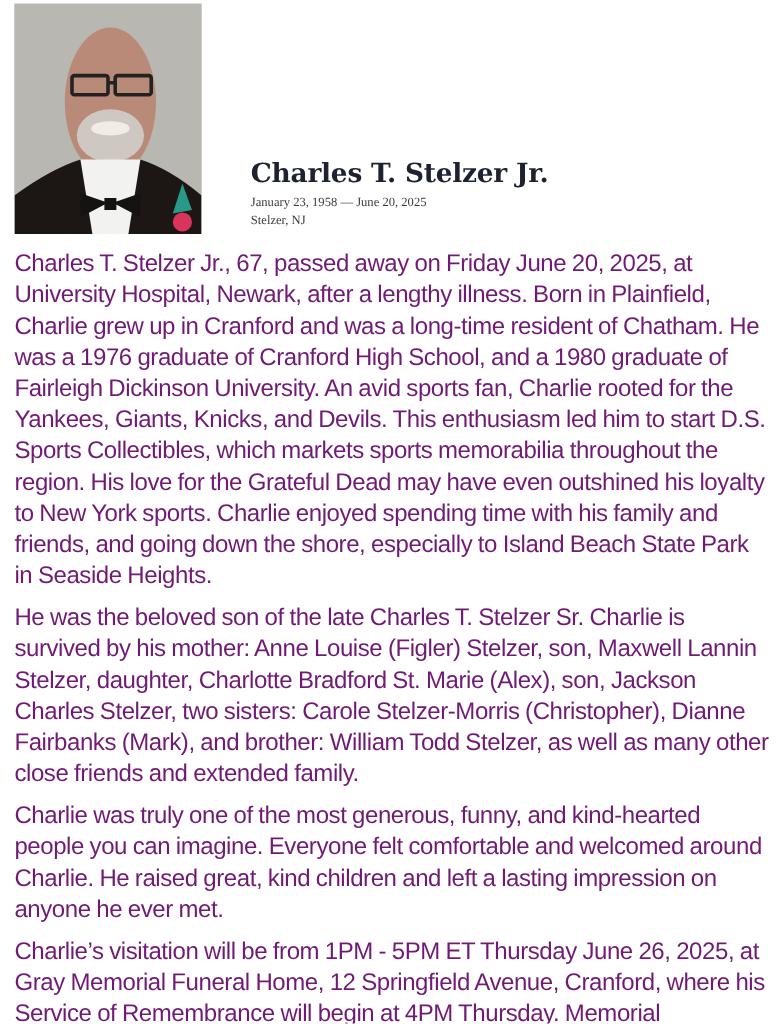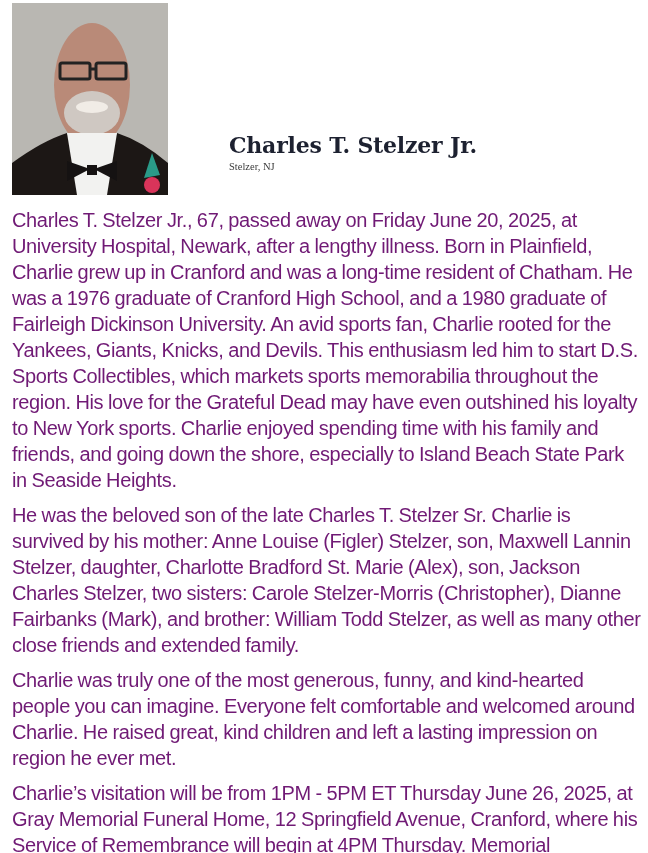--- a/index.html
+++ b/index.html
@@ -6,21 +6,21 @@
     body {
       width: 648px; height: 853px; position: relative; overflow: hidden;
       color: #1b1b1b;
     }
     .photo {
       position: absolute; left: 12px; top: 3px; width: 156px; height: 192px;
       background: #b8b6b1; overflow: hidden;
     }
     .photo svg { width: 100%; height: 100%; display: block; }
     .header {
-      position: absolute; left: 209px; top: 131px; margin-left: 20px;
+      position: absolute; left: 209px; top: 131px;
     }
     .name {
       font-family: "DejaVu Serif", "Liberation Serif", serif;
       font-weight: bold; font-size: 22px; color: #1d2130;
       letter-spacing: -0.2px; line-height: 28px; margin: 0;
     }
     .dates, .place {
       font-family: "Liberation Serif", "DejaVu Serif", serif;
       font-size: 10.5px; color: #3a3a3a; line-height: 15px; margin: 0;
     }
@@ -58,21 +58,22 @@
     <path d="M105 158 L82 166 L105 178 Z" fill="#151212"></path>
     <rect x="75" y="162" width="10" height="10" fill="#151212"></rect>
 
     <path d="M140 150 L132 175 L148 172 Z" fill="#2a9a88"></path>
     <circle cx="140" cy="182" r="8" fill="#d9345a"></circle>
   </svg>
 </div>
 
 <div class="header">
   <h1 class="name">Charles T. Stelzer Jr.</h1>
+  <p class="dates">January 23, 1958 — June 20, 2025</p>
   <p class="place">Stelzer, NJ</p>
 </div>
 
 <div class="body">
   <p>Charles T. Stelzer Jr., 67, passed away on Friday June 20, 2025, at University Hospital, Newark, after a lengthy illness. Born in Plainfield, Charlie grew up in Cranford and was a long-time resident of Chatham. He was a 1976 graduate of Cranford High School, and a 1980 graduate of Fairleigh Dickinson University. An avid sports fan, Charlie rooted for the Yankees, Giants, Knicks, and Devils. This enthusiasm led him to start D.S. Sports Collectibles, which markets sports memorabilia throughout the region. His love for the Grateful Dead may have even outshined his loyalty to New York sports. Charlie enjoyed spending time with his family and friends, and going down the shore, especially to Island Beach State Park in Seaside Heights.</p>
   <p>He was the beloved son of the late Charles T. Stelzer Sr. Charlie is survived by his mother: Anne Louise (Figler) Stelzer, son, Maxwell Lannin Stelzer, daughter, Charlotte Bradford St. Marie (Alex), son, Jackson Charles Stelzer, two sisters: Carole Stelzer-Morris (Christopher), Dianne Fairbanks (Mark), and brother: William Todd Stelzer, as well as many other close friends and extended family.</p>
-  <p>Charlie was truly one of the most generous, funny, and kind-hearted people you can imagine. Everyone felt comfortable and welcomed around Charlie. He raised great, kind children and left a lasting impression on region he ever met.</p>
+  <p>Charlie was truly one of the most generous, funny, and kind-hearted people you can imagine. Everyone felt comfortable and welcomed around Charlie. He raised great, kind children and left a lasting impression on anyone he ever met.</p>
   <p>Charlie’s visitation will be from 1PM - 5PM ET Thursday June 26, 2025, at Gray Memorial Funeral Home, 12 Springfield Avenue, Cranford, where his Service of Remembrance will begin at 4PM Thursday. Memorial contributions in his memory may be made to the American Liver Foundation, at Liverfoundation.org. Please go to: www.grayfuneralhomes.com to offer condolences.</p>
 </div>
 
 </body></html>

